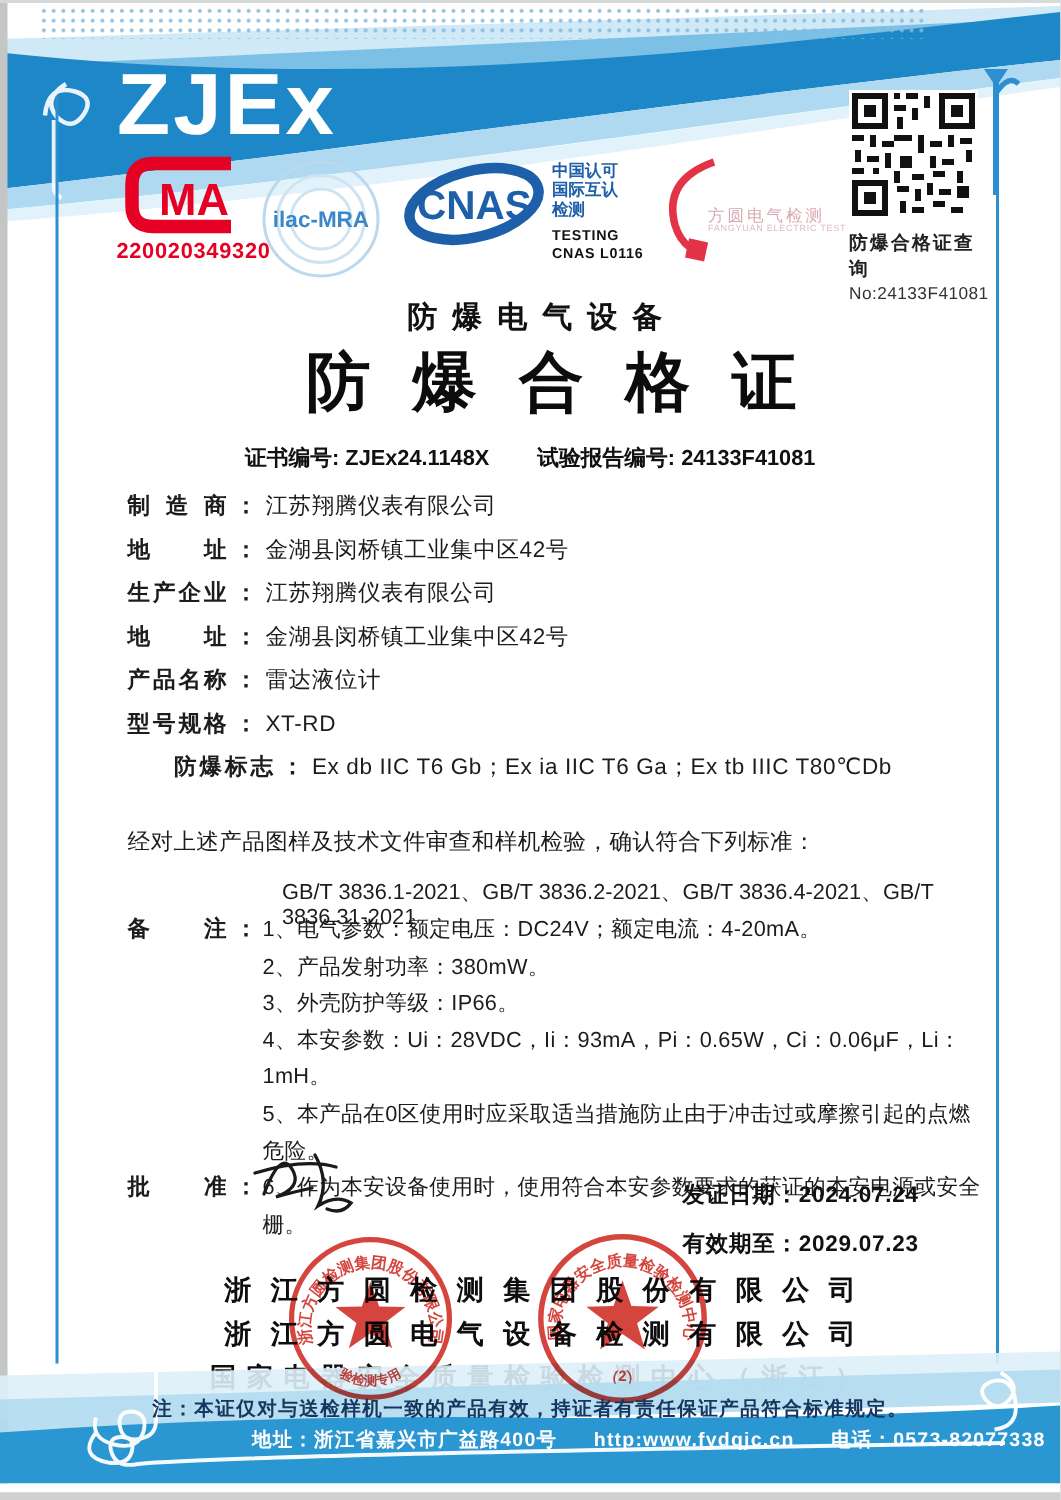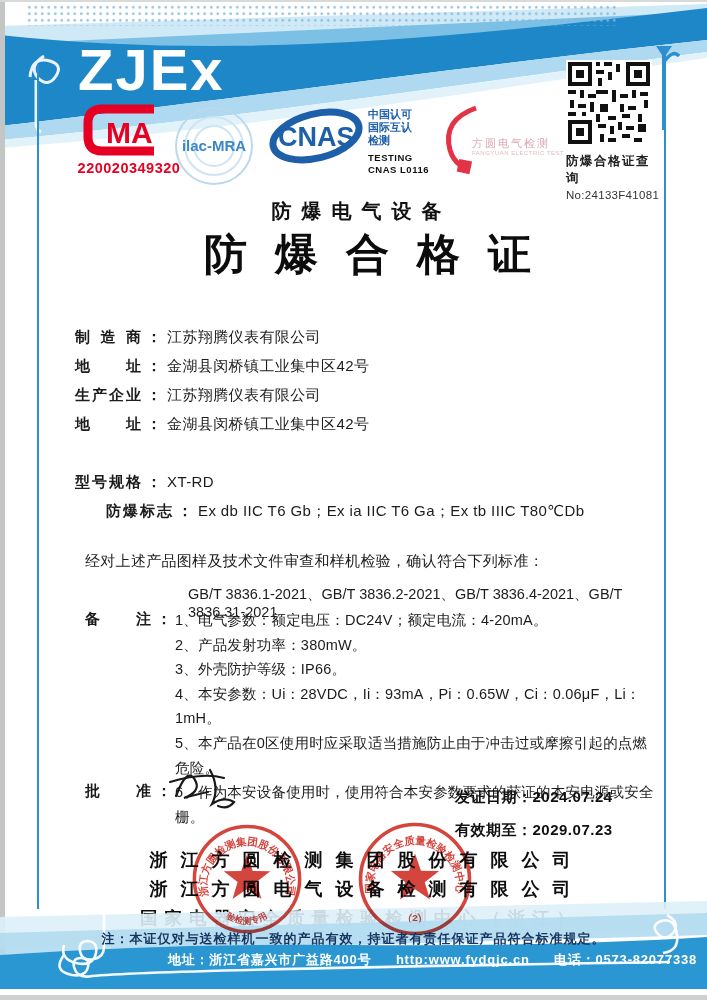--- a/index.html
+++ b/index.html
@@ -34,21 +34,21 @@
   .vline{width:2px;background:#2e8fd0;top:64px;height:845px;}
   .vl-l{left:37px;} .vl-r{left:664px;}
 
   
   .cat{left:0;top:198px;width:707px;text-align:center;font-size:20px;font-weight:800;letter-spacing:10px;padding-left:16px;box-sizing:border-box;color:#111;}
   .main-title{left:14px;top:226px;width:707px;text-align:center;font-size:43px;font-weight:800;letter-spacing:28px;padding-left:28px;box-sizing:border-box;color:#0c0c0c;}
   .numline{left:0;top:296px;width:707px;text-align:center;font-size:14.5px;font-weight:bold;color:#111;}
   .numline span{margin:0 14px;}
 
   
-  .frow{left:75px;width:560px;height:22px;font-size:15px;white-space:nowrap;}
+  .frow{left:85px;width:560px;height:22px;font-size:15px;white-space:nowrap;}
   .flabel{display:inline-block;width:66px;text-align:justify;text-align-last:justify;font-weight:bold;vertical-align:top;}
   .fcolon{display:inline-block;width:26px;text-align:center;font-weight:bold;}
   .fvalue{font-weight:500;letter-spacing:.4px;}
   .statement{left:85px;top:552px;width:560px;font-size:15px;font-weight:500;letter-spacing:.3px;}
   .standards{left:188px;top:585px;width:480px;font-size:14.5px;font-weight:500;}
   .rem-label{left:85px;top:610px;font-size:15px;white-space:nowrap;}
   .rem-items{left:175px;top:608px;width:480px;font-size:14.5px;line-height:24.6px;font-weight:500;letter-spacing:.2px;}
 
   
   .appr{left:85px;top:782px;font-size:15px;white-space:nowrap;}
@@ -189,32 +189,39 @@
           <rect x="56" y="74" width="8" height="4"></rect>
           <rect x="68" y="78" width="8" height="4"></rect>
       </g>
     </svg>
     <div class="qr-cap">防爆合格证查询</div>
     <div class="qr-no">No:24133F41081</div>
   </div>
 
   <div class="abs cat">防爆电气设备</div>
   <div class="abs main-title">防爆合格证</div>
+  <div class="abs numline">
+    <span>证书编号: ZJEx24.1148X</span>
+    <span>试验报告编号: 24133F41081</span>
+  </div>
 
   <div class="abs frow" style="top:328px;">
     <span class="flabel">制造商</span><span class="fcolon">：</span><span class="fvalue">江苏翔腾仪表有限公司</span>
   </div>
   <div class="abs frow" style="top:357px;">
     <span class="flabel">地址</span><span class="fcolon">：</span><span class="fvalue">金湖县闵桥镇工业集中区42号</span>
   </div>
   <div class="abs frow" style="top:386px;">
     <span class="flabel">生产企业</span><span class="fcolon">：</span><span class="fvalue">江苏翔腾仪表有限公司</span>
   </div>
   <div class="abs frow" style="top:415px;">
     <span class="flabel">地址</span><span class="fcolon">：</span><span class="fvalue">金湖县闵桥镇工业集中区42号</span>
+  </div>
+  <div class="abs frow" style="top:444px;">
+    <span class="flabel">产品名称</span><span class="fcolon">：</span><span class="fvalue">雷达液位计</span>
   </div>
   <div class="abs frow" style="top:473px;">
     <span class="flabel">型号规格</span><span class="fcolon">：</span><span class="fvalue">XT-RD</span>
   </div>
   <div class="abs frow" style="top:502px;padding-left:31px;">
     <span class="flabel">防爆标志</span><span class="fcolon">：</span><span class="fvalue">Ex db IIC T6 Gb；Ex ia IIC T6 Ga；Ex tb IIIC T80℃Db</span>
   </div>
 
   <div class="abs statement">经对上述产品图样及技术文件审查和样机检验，确认符合下列标准：</div>
   <div class="abs standards">GB/T 3836.1-2021、GB/T 3836.2-2021、GB/T 3836.4-2021、GB/T 3836.31-2021</div>

